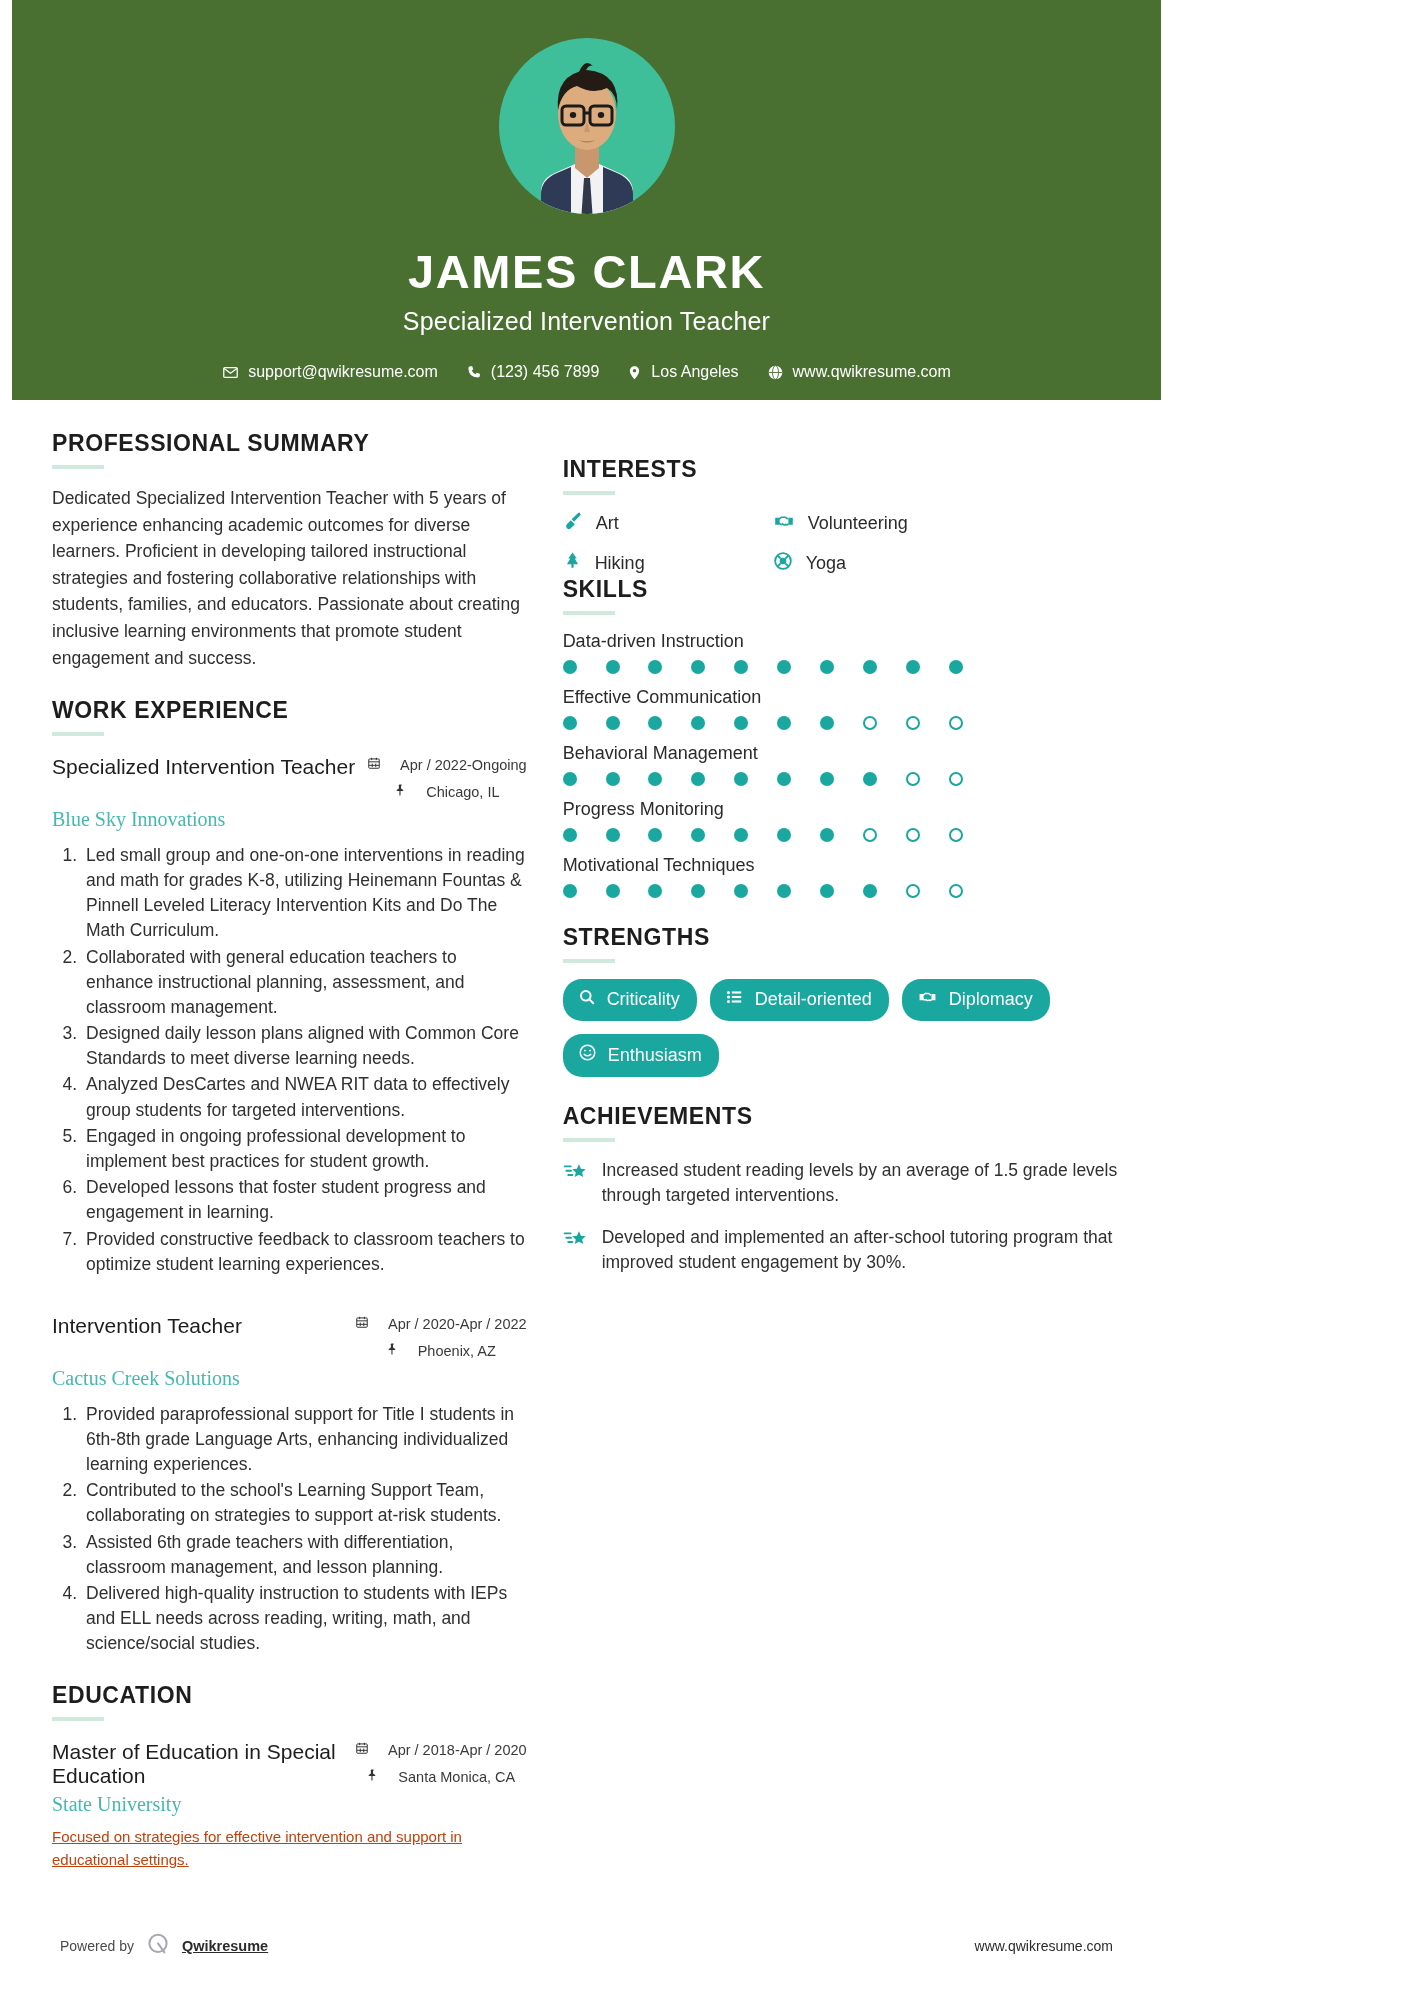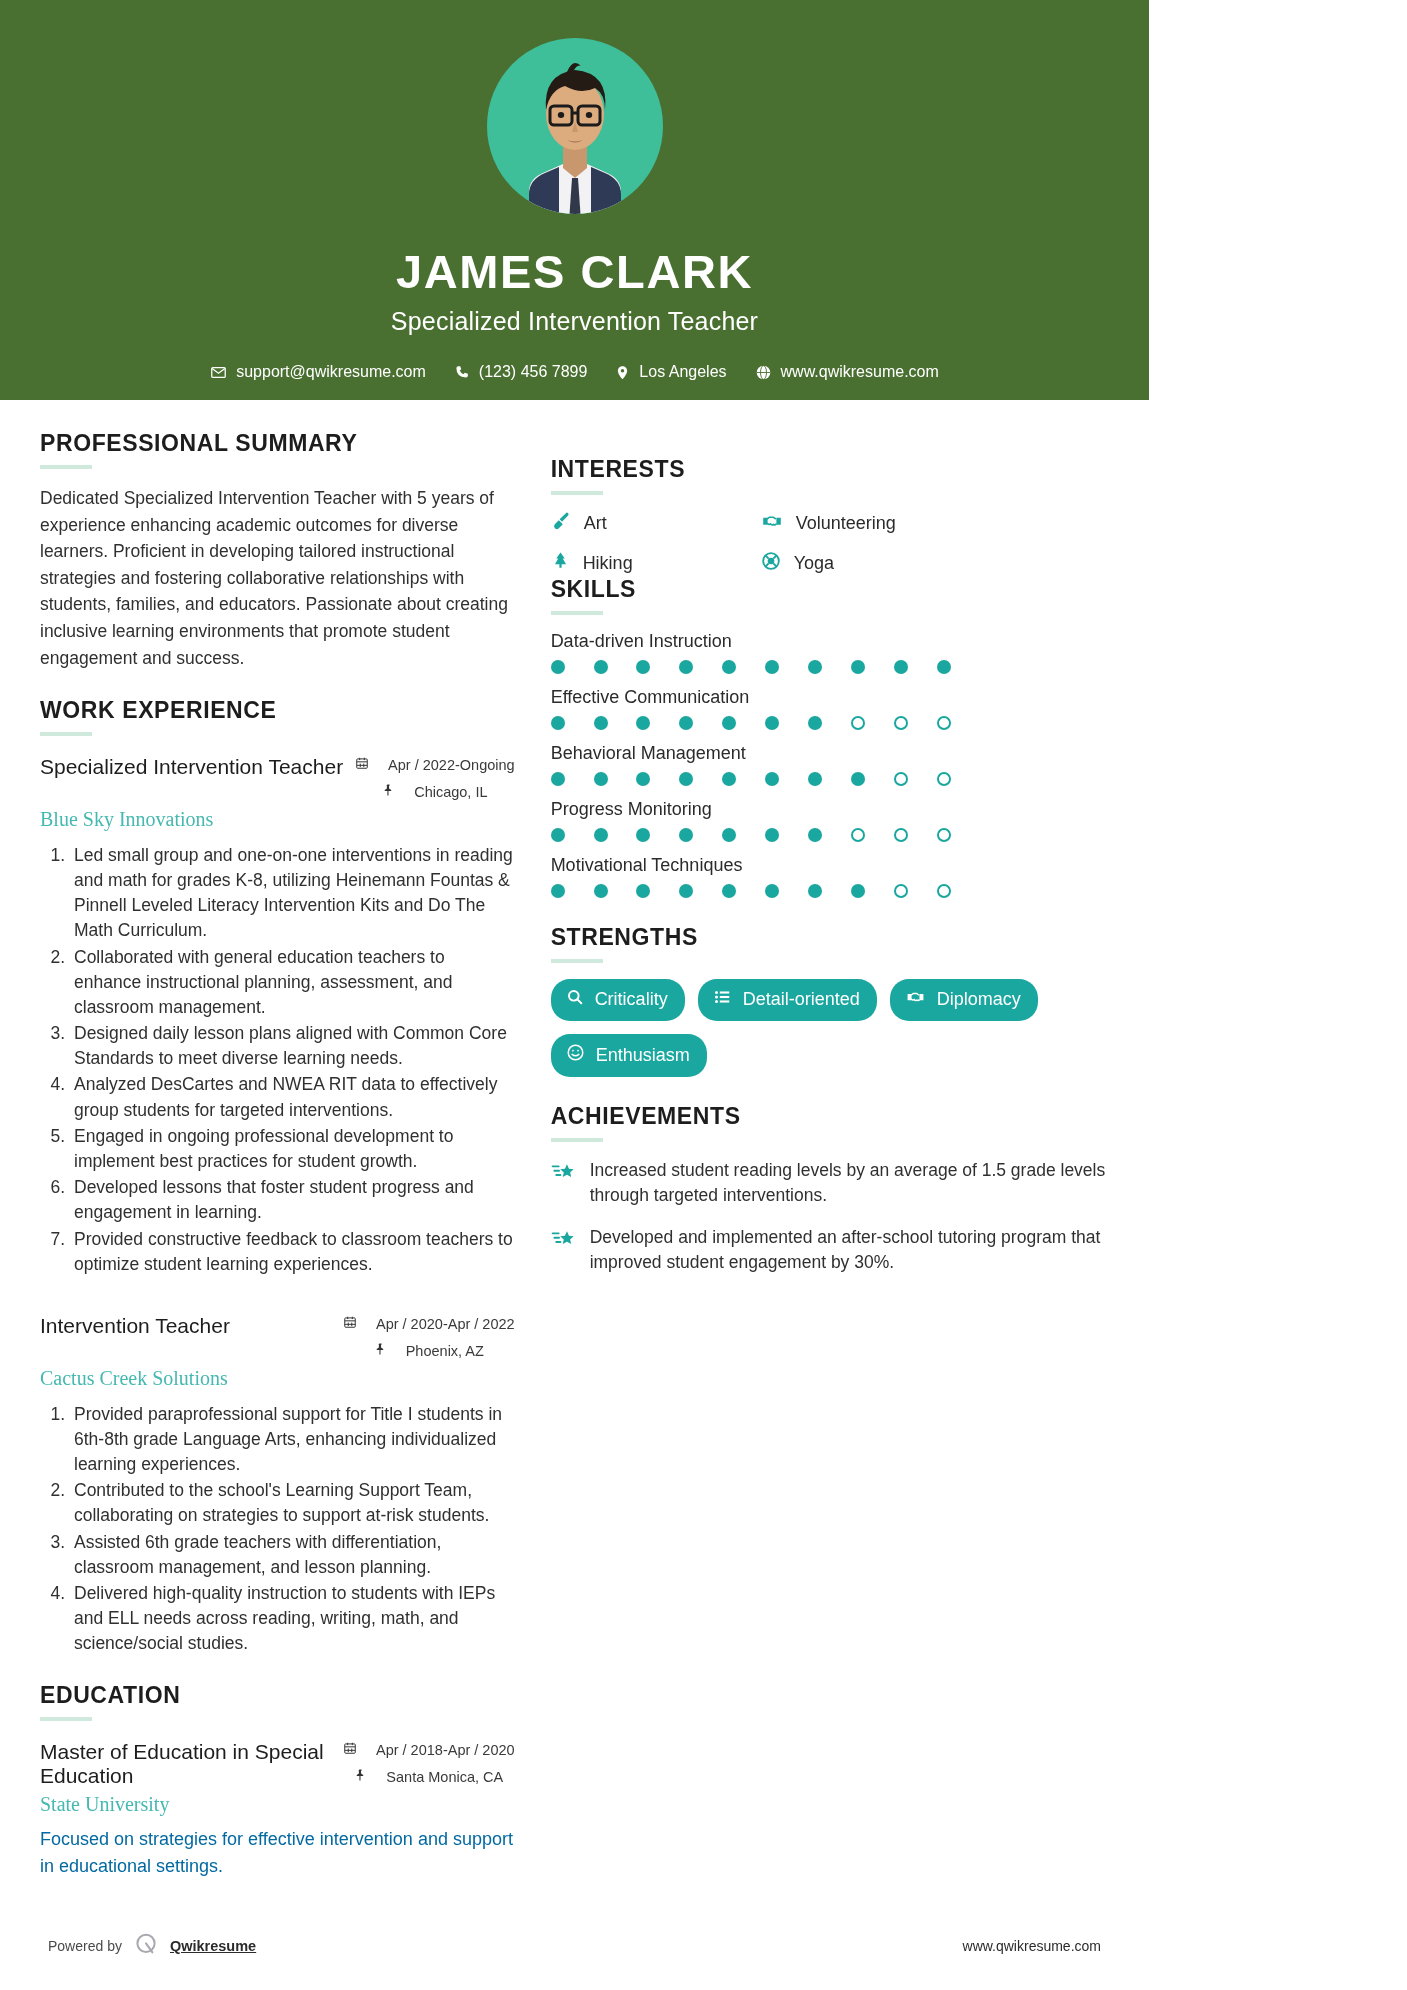--- a/index.html
+++ b/index.html
@@ -7,20 +7,21 @@
     width: 1407px;
     background: #ffffff;
     font-family: "Liberation Sans", sans-serif;
   }
   .page {
     position: relative;
     width: 1149px;
     min-height: 1990px;
     background: #ffffff;
     overflow: hidden;
+    margin-left: 12px;
   }
 
   
   .header {
     background: #4a7031;
     height: 400px;
     padding-top: 38px;
     text-align: center;
     position: relative;
   }
@@ -142,24 +143,25 @@
     font-size: 17.5px;
     line-height: 1.44;
     color: #303030;
   }
   ol.bullets li { margin-bottom: 1px; padding-left: 4px; }
 
   .job2 { margin-top: 34px; }
 
   .edu-block { margin-top: 6px; }
   .edu-desc {
-    font-size: 18px;
+    font-size: 15px;
     line-height: 1.5;
-    color: #0369a1;
+    color: #c2410c;
     margin-top: 10px;
+    text-decoration: underline;
   }
 
   
   .skill { margin-bottom: 13px; }
   .skill-name {
     font-size: 18px;
     color: #2b2b2b;
     margin-bottom: 8px;
   }
   .dots {

